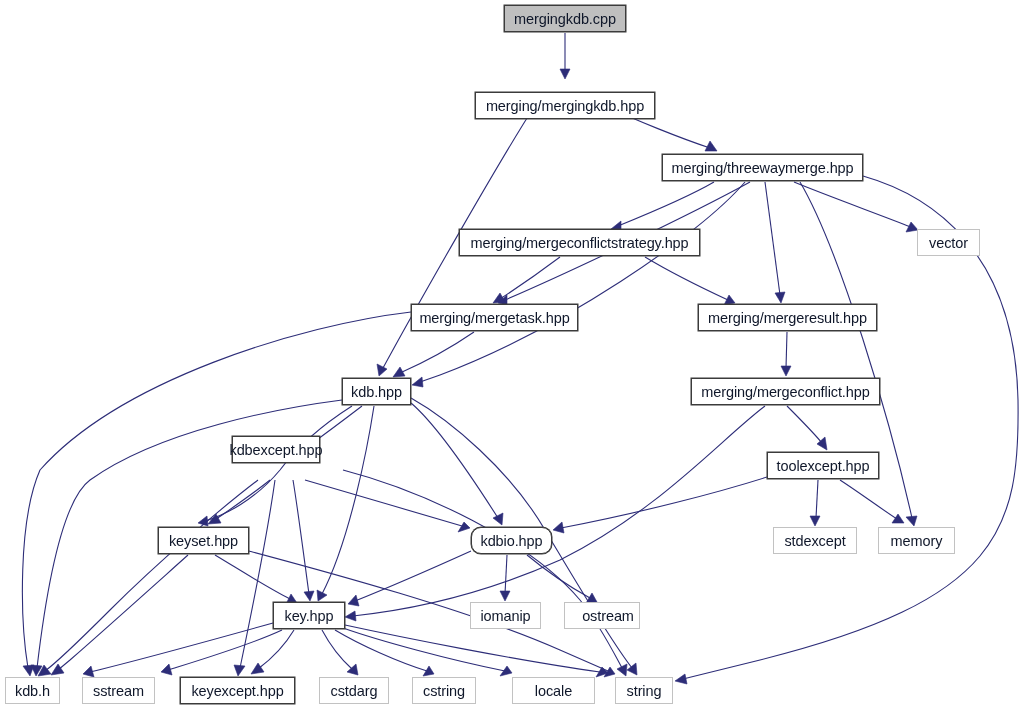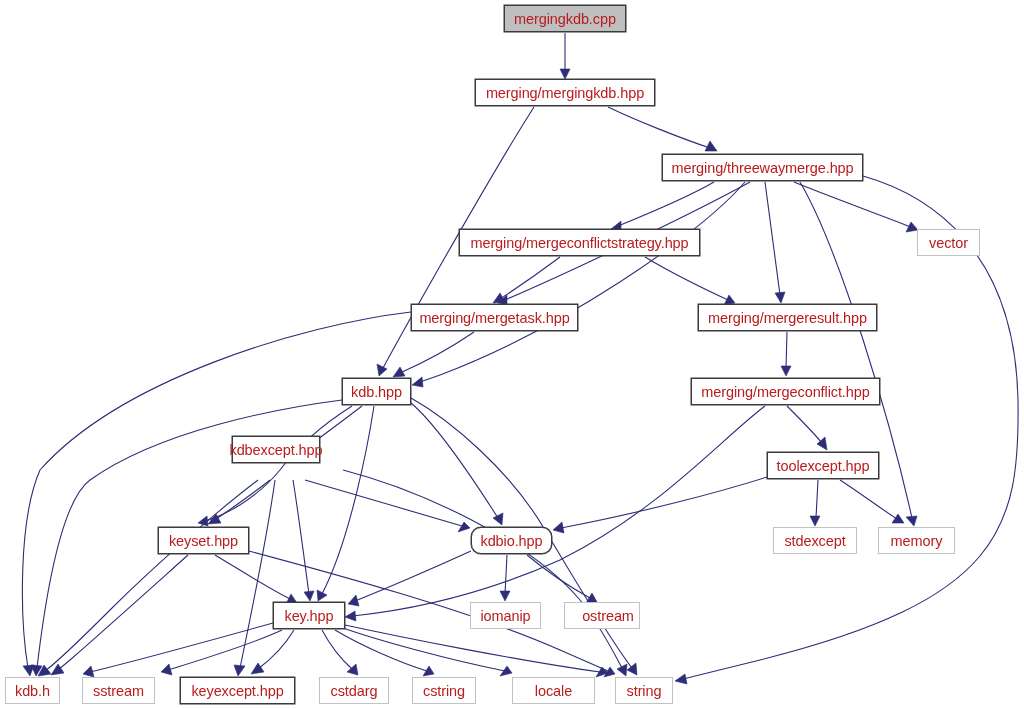--- a/index.html
+++ b/index.html
@@ -31,21 +31,21 @@
     stroke-width: 0.6px;
   }
   .node-box {
     position: absolute;
     box-sizing: border-box;
     display: flex;
     align-items: center;
     justify-content: center;
     height: 27px;
     font-size: 14.5px;
-    color: #b91c1c;
+    color: #0f172a;
     white-space: nowrap;
     letter-spacing: -0.1px;
   }
   .node-box.local {
     background: #ffffff;
     border: 1px solid #3b3b3b;
     box-shadow: 0 0 0 0.5px #3b3b3b;
   }
   .node-box.extern {
     background: #ffffff;
@@ -244,21 +244,21 @@
           <path class="edge-path" d="M345,625 C400,637 520,661 600,672"></path>
           <polygon class="edge-head" points="608,673 596,677 602,667"></polygon>
         </g>
       </g>
   </svg>
 
   <div id="nodes-layer">
       <div class="node-box current" title="mergingkdb.cpp" style="left: 504px; top: 5px; width: 122px;">
         <span>mergingkdb.cpp</span>
       </div>
-      <div class="node-box local" title="merging/mergingkdb.hpp" style="left: 475px; top: 79px; width: 180px; justify-content: center;">
+      <div class="node-box local" title="merging/mergingkdb.hpp" style="left: 475px; top: 92px; width: 180px; justify-content: center;">
         <span>merging/mergingkdb.hpp</span>
       </div>
       <div class="node-box local" title="merging/threewaymerge.hpp" style="left: 662px; top: 154px; width: 201px;">
         <span>merging/threewaymerge.hpp</span>
       </div>
       <div class="node-box local" title="merging/mergeconflictstrategy.hpp" style="left: 459px; top: 229px; width: 241px;">
         <span>merging/mergeconflictstrategy.hpp</span>
       </div>
       <div class="node-box extern" title="vector" style="left: 917px; top: 229px; width: 63px;">
         <span>vector</span>

